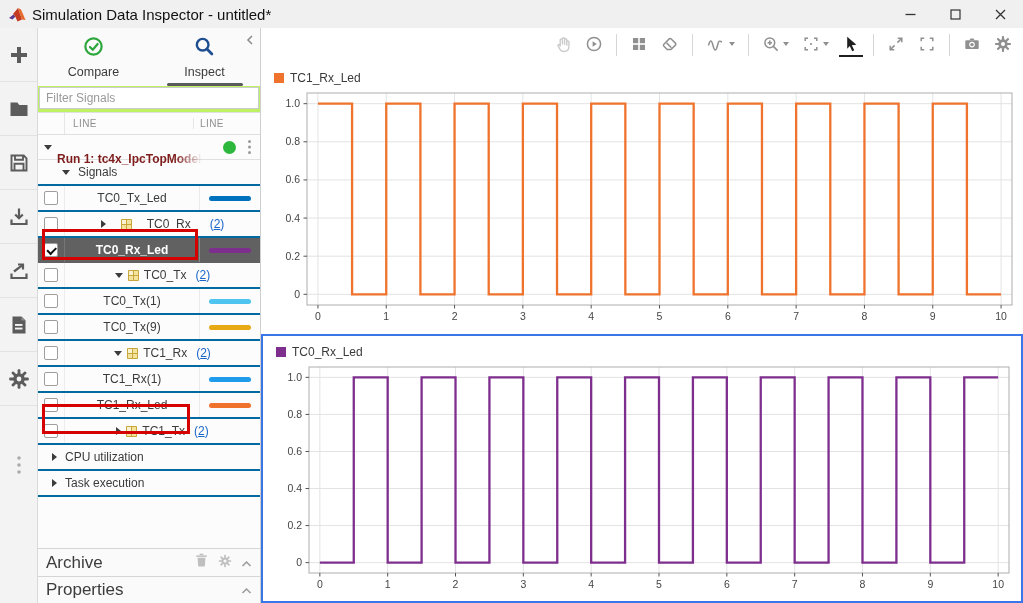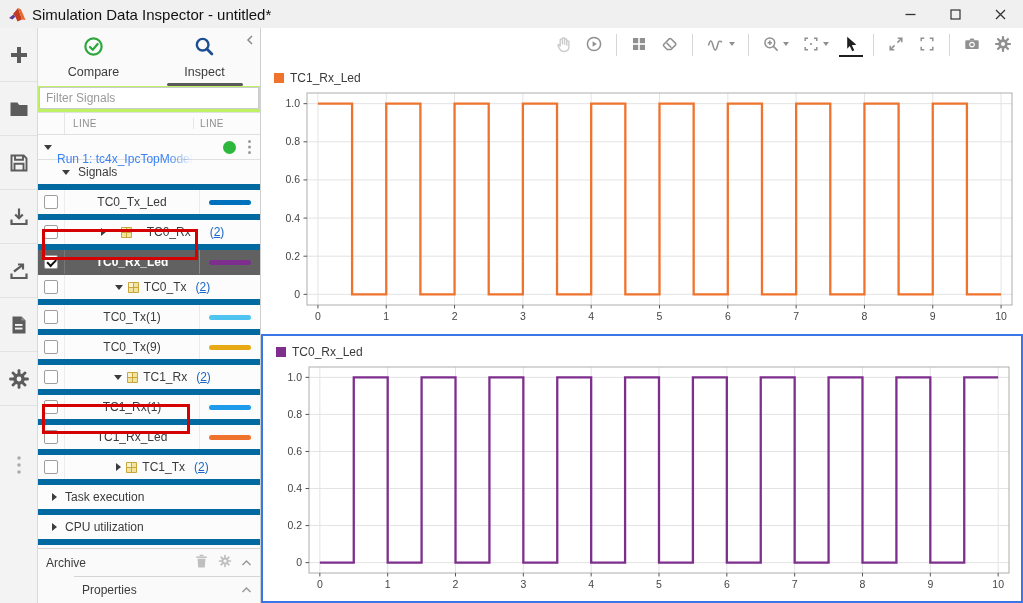--- a/index.html
+++ b/index.html
@@ -25,44 +25,44 @@
   .tab.active .tab-underline{background:#5A5A5A;}
   .collapse{position:absolute;top:4px;right:5px;}
   .filter-wrap{padding:1px 1px 3px 1px;background:#bef264;}
   .filter-wrap input{width:100%;box-sizing:border-box;height:22px;border:1px solid #CBCBCB;padding:0 6px;font-size:12px;font-family:inherit;color:#333;background:#FFF;outline:none;}
   .filter-wrap input::placeholder{color:#9A9A9A;}
   .list-header{height:21px;display:flex;align-items:center;border-top:1px solid #E0E0E0;border-bottom:1px solid #E0E0E0;background:#FCFCFC;font-size:10px;color:#8F8F8F;letter-spacing:.4px;}
   .h-check{width:26px;height:100%;border-right:1px solid #E6E6E6;}
   .h-name{flex:1;padding-left:8px;}
   .h-line{width:60px;border-left:1px solid #E6E6E6;padding-left:6px;}
   .rows{background:#FCFCFC;}
-  .row{display:flex;height:24px;border-bottom:6px solid #0369a1;background:#FCFCFC;font-size:12px;color:#3B3B3B;align-items:stretch;}
+  .row{display:flex;height:24px;border-bottom:2px solid #0369a1;background:#FCFCFC;font-size:12px;color:#3B3B3B;align-items:stretch;}
   .row.selected{background:#616161;color:#FFF;font-weight:bold;border-bottom:1px solid #616161;}
   .cell-check{width:26px;display:flex;align-items:center;justify-content:center;border-right:1px solid #EDEDED;}
   .row.selected .cell-check{border-right:1px solid #777;}
   .cell-name{flex:1;display:flex;align-items:center;}
   .cell-name.centered{justify-content:center;}
   .cell-line{width:60px;border-left:1px solid #EBEBEB;display:flex;align-items:center;justify-content:center;}
   .row.selected .cell-line{border-left:1px solid #8A8A8A;}
   .swatch{width:42px;height:5px;border-radius:2.5px;}
   .cb{width:14px;height:14px;background:#FFF;border:1px solid #9E9E9E;border-radius:2px;position:relative;box-sizing:border-box;}
   .cb.checked::after{content:"";position:absolute;left:2px;top:2.5px;width:7px;height:3.5px;border-left:2px solid #111;border-bottom:2px solid #111;transform:rotate(-45deg);}
   .exp-down{width:0;height:0;border-left:4px solid transparent;border-right:4px solid transparent;border-top:5px solid #3C3C3C;display:inline-block;}
   .exp-right{width:0;height:0;border-top:4px solid transparent;border-bottom:4px solid transparent;border-left:5px solid #3C3C3C;display:inline-block;}
   .mx-icon{width:11px;height:11px;display:grid;grid-template-columns:1fr 1fr;grid-template-rows:1fr 1fr;gap:1px;background:#C9A63C;padding:1px;border-radius:1px;box-sizing:border-box;}
   .mx-icon i{background:#F2E49C;}
   .mx-icon i:first-child{background:#FAF3D2;}
   .cnt{color:#1A66C9;margin-left:4px;}
   .cnt u{text-decoration:underline;}
-  .run-label{font-weight:normal;color:#3b82f6;white-space:nowrap;overflow:hidden;max-width:152px;-webkit-mask-image:linear-gradient(90deg,#000 80%,transparent 98%);mask-image:linear-gradient(90deg,#000 80%,transparent 98%);margin-top:24px;}
+  .run-label{font-weight:bold;color:#7f1d1d;white-space:nowrap;overflow:hidden;max-width:152px;-webkit-mask-image:linear-gradient(90deg,#000 80%,transparent 98%);mask-image:linear-gradient(90deg,#000 80%,transparent 98%);margin-top:24px;}
   .status-dot{width:13px;height:13px;border-radius:50%;margin-left:auto;}
   .filler{flex:1;background:#FCFCFC;}
-  .archive-bar,.props-bar{display:flex;align-items:center;border-top:1px solid #D5D5D5;background:#FAFAFA;padding:0 8px;font-size:12px;color:#3C3C3C;}
+  .archive-bar,.props-bar{display:flex;align-items:center;border-top:1px solid #D5D5D5;background:#FAFAFA;padding:0 8px;font-size:17px;color:#3C3C3C;}
   .archive-bar{height:27px;}
-  .props-bar{height:26px;margin-left:36px;}
+  .props-bar{height:26px;}
   .bar-icons{margin-left:auto;display:flex;align-items:center;gap:9px;}
   
   .plot-region{flex:1;background:#FFF;display:flex;flex-direction:column;min-width:0;}
   .plot-toolbar{height:34px;display:flex;align-items:center;justify-content:flex-end;gap:7px;padding-right:8px;background:#FFF;}
   .pt-btn{display:flex;align-items:center;gap:3px;padding:2px 3px;color:#909090;border-bottom:2px solid transparent;}
   .pt-btn.active{color:#1F1F1F;border-bottom:2px solid #1F1F1F;}
   .pt-btn.disabled{color:#CCCCCC;}
   .caret{width:0;height:0;border-left:3.5px solid transparent;border-right:3.5px solid transparent;border-top:4px solid #8F8F8F;display:inline-block;}
   .tsep{width:1px;height:22px;background:#D6D6D6;margin:0 3px;}
   .subplot{position:relative;background:#FFF;}
@@ -370,27 +370,27 @@
                 <i></i>
                 <i></i>
               </span>
               <span>TC1_Tx</span>
               <span class="cnt">(<u>2</u>)</span>
             </div>
           </div>
           <div class="row category">
             <div class="cell-name" style="padding-left: 14px; gap: 8px;">
               <span class="exp-right"></span>
-              <span>Task execution</span>
+              <span>CPU utilization</span>
             </div>
           </div>
           <div class="row category">
             <div class="cell-name" style="padding-left: 14px; gap: 8px;">
               <span class="exp-right"></span>
-              <span>CPU utilization</span>
+              <span>Task execution</span>
             </div>
           </div>
         </div>
       <div class="filler"></div>
 
       <div class="archive-bar">
         <span>Archive</span>
         <span class="bar-icons">
           <span>
             <svg width="15" height="16" viewBox="0 0 16 17">

